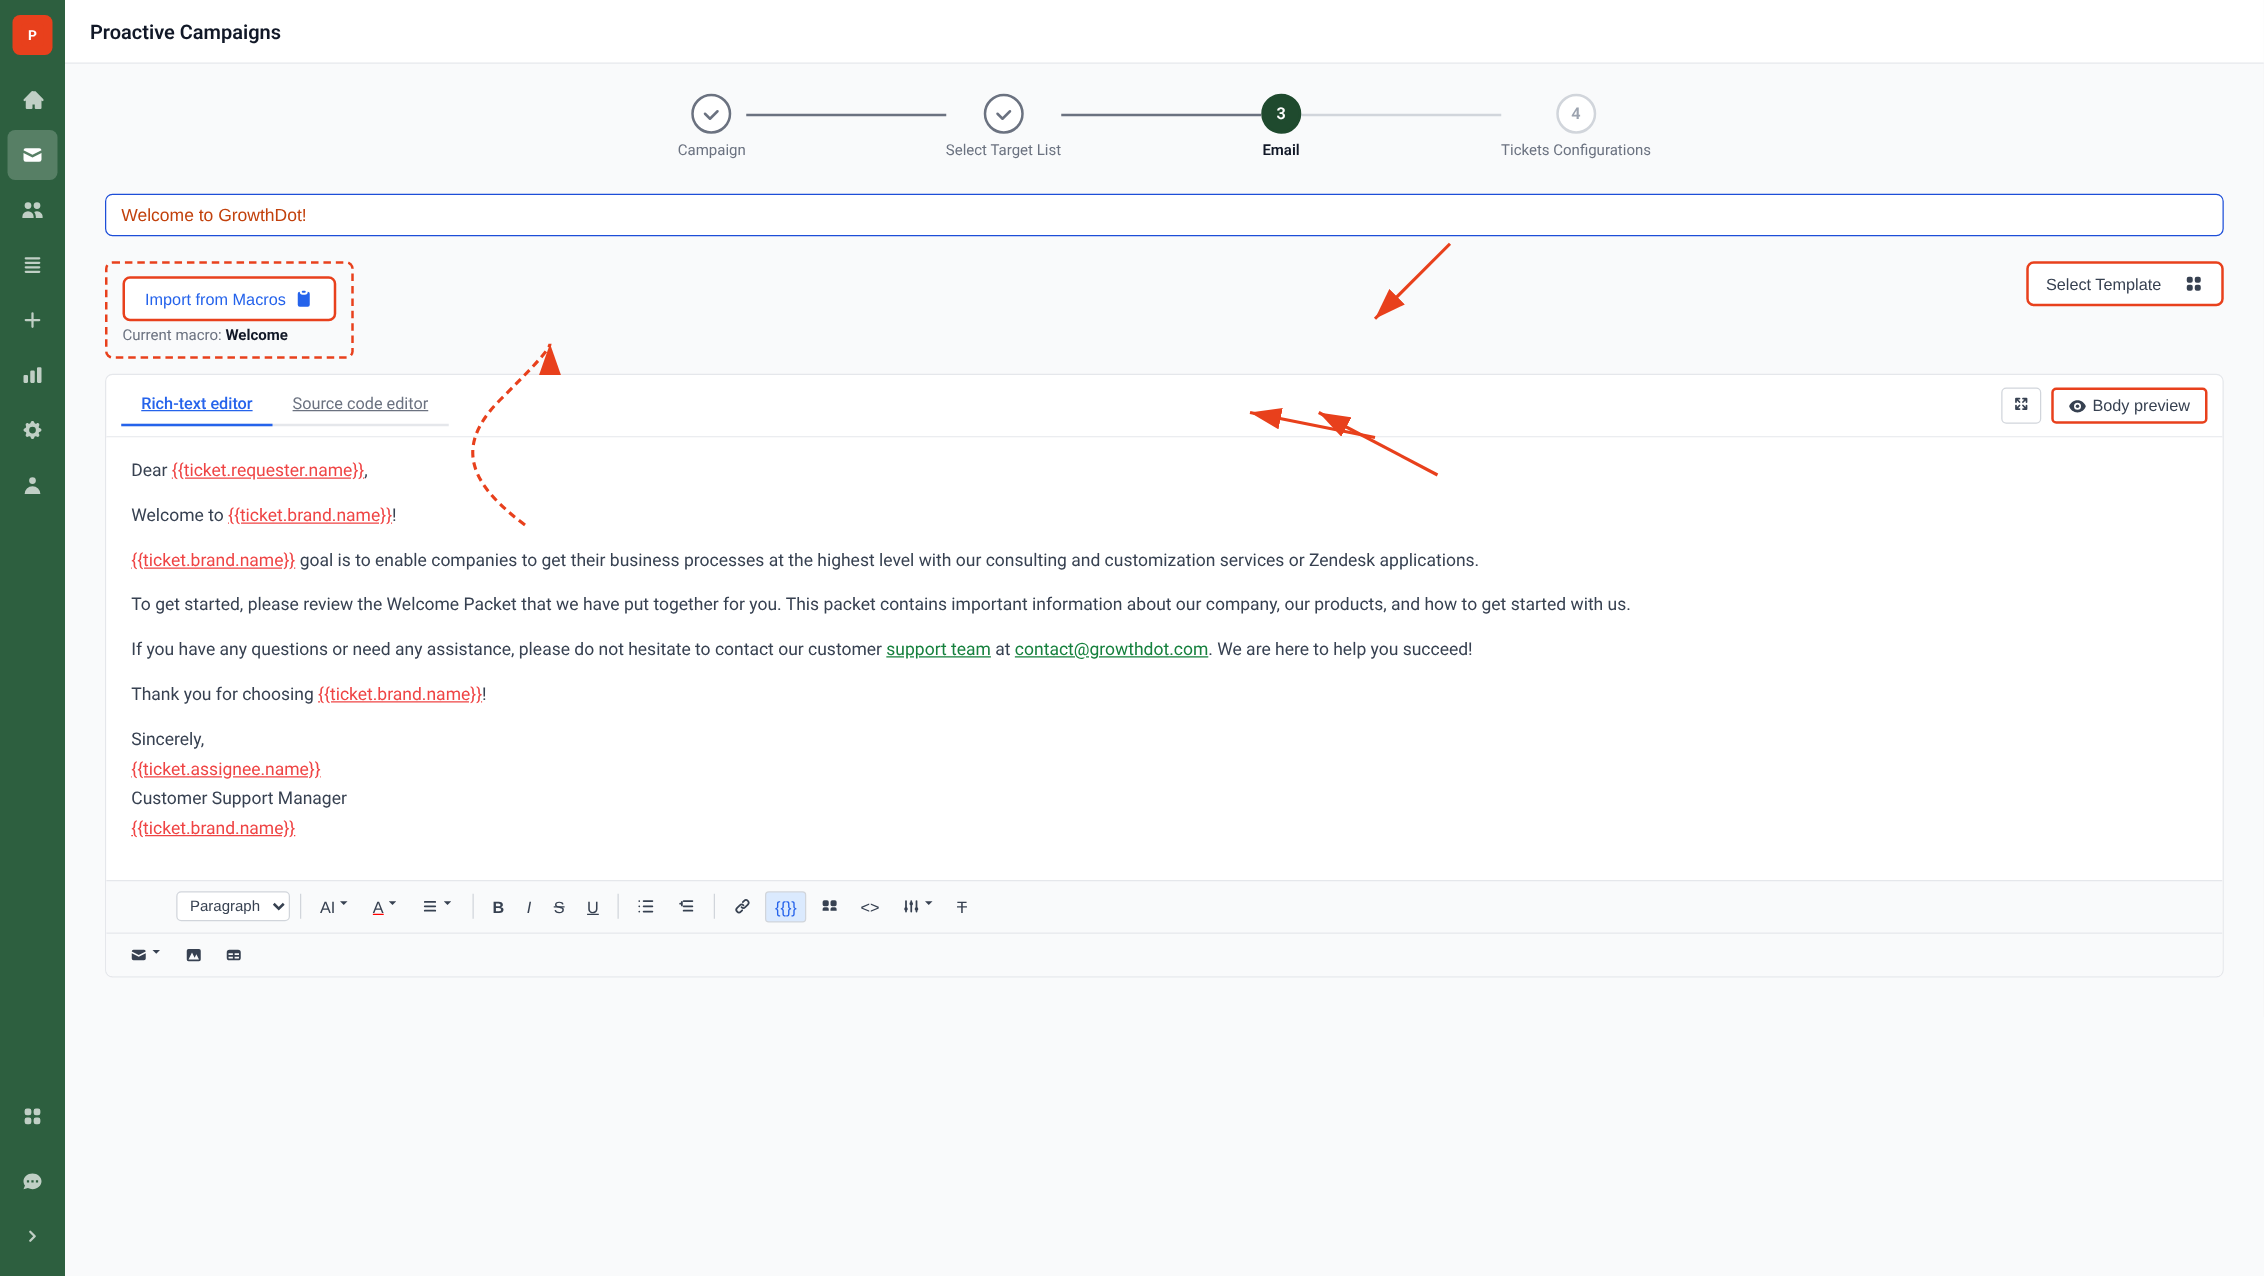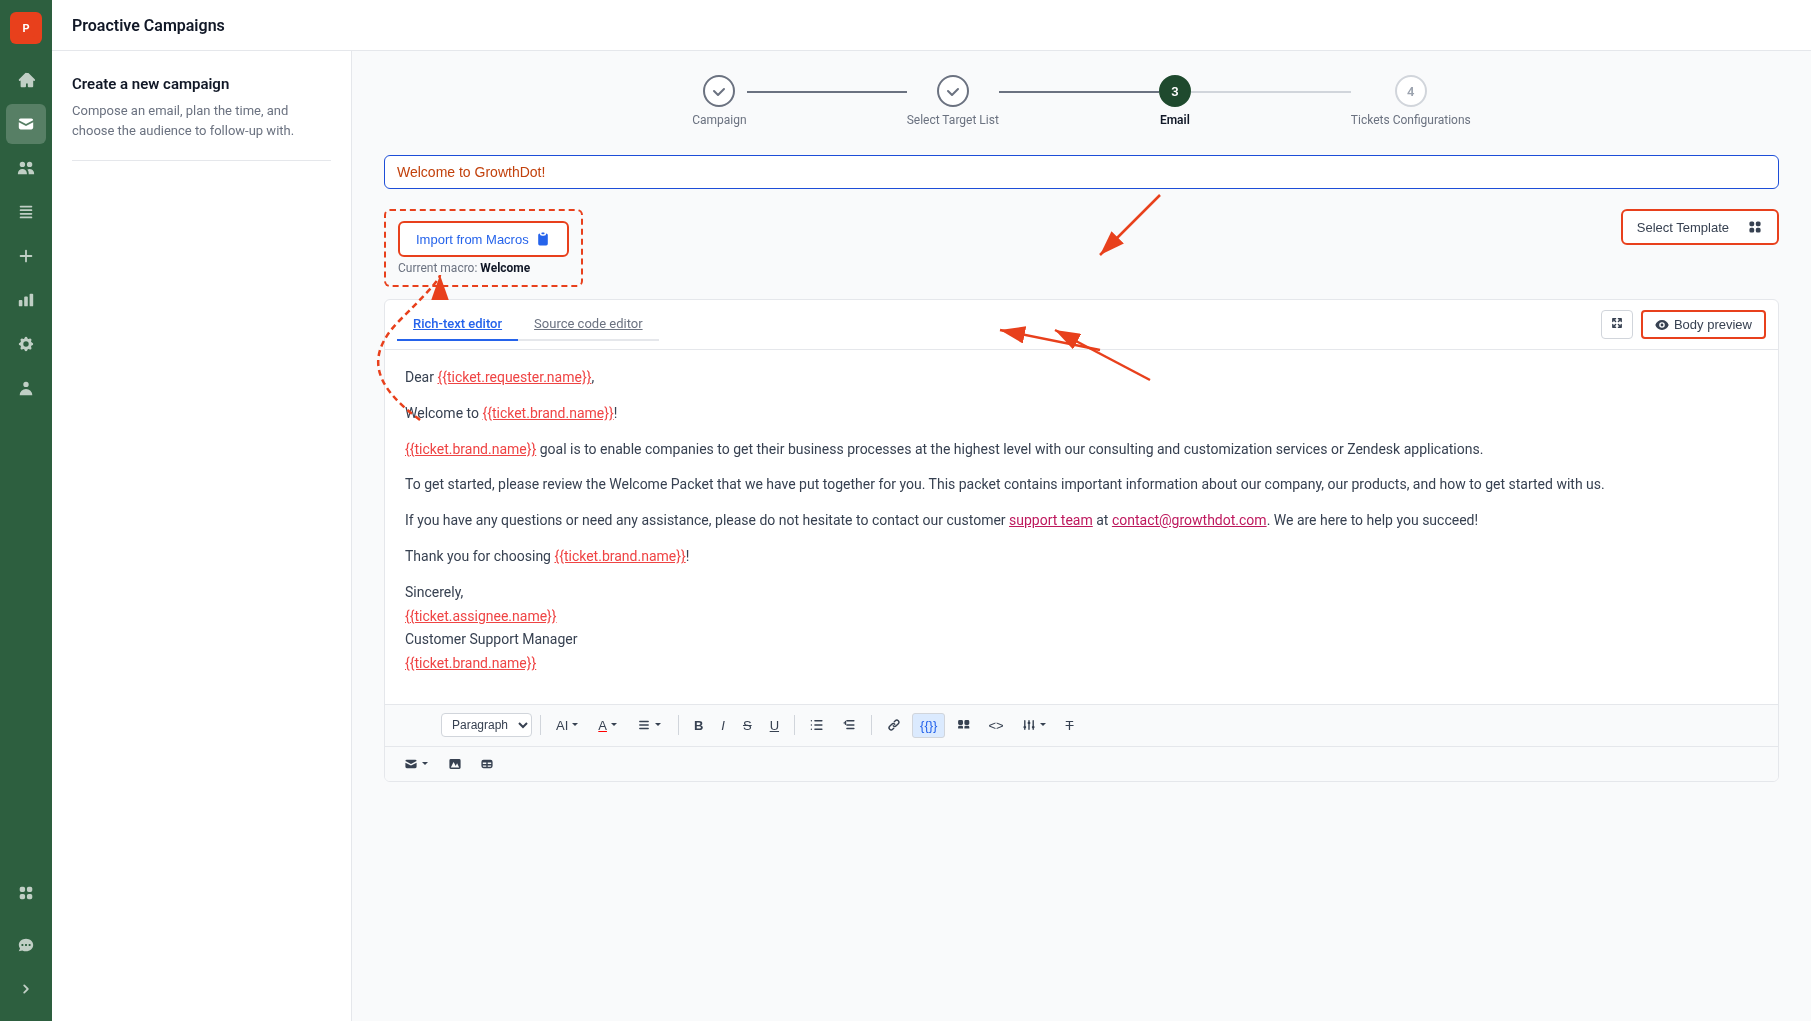--- a/index.html
+++ b/index.html
@@ -235,39 +235,39 @@
       line-height: 1.7;
       min-height: 340px;
       background: white;
     }
     .editor-content p { margin-bottom: 12px; }
     .placeholder-text {
       color: #ef4444;
       text-decoration: underline;
       margin-top: 44px;
     }
-    .link-text { color: #be185d; text-decoration: underline; cursor: pointer; text-align: center; }
+    .link-text { color: #15803d; text-decoration: underline; cursor: pointer; text-align: center; }
 
     
     .editor-toolbar {
       border-top: 1px solid #e5e7eb;
       padding: 8px 12px;
       display: flex; align-items: center; gap: 4px;
       flex-wrap: wrap;
       background: #f9fafb;
     }
     .toolbar-btn {
       padding: 4px 7px;
       border: none;
       background: transparent;
       border-radius: 3px;
       cursor: pointer;
       font-size: 13px;
       color: #374151;
-      display: flex; align-items: center; gap: 2px;
+      display: flex; align-items: flex-start; gap: 2px;
     }
     .toolbar-btn.active { background: #dbeafe; color: #2563eb; }
     .toolbar-select {
       border: 1px solid #d1d5db;
       border-radius: 4px;
       padding: 3px 6px;
       font-size: 12px;
       color: #374151;
       background: white;
       margin-left: 44px;
@@ -375,25 +375,20 @@
     </div>
   </div>
 </div>
 
 <div class="top-bar">
   <span class="top-bar-title">Proactive Campaigns</span>
 </div>
 
 <div class="main-container">
 
-  <div class="left-panel">
-    <div class="left-panel-title">Create a new campaign</div>
-    <div class="left-panel-desc">Compose an email, plan the time, and choose the audience to follow-up with.</div>
-    <div class="left-panel-divider"></div>
-  </div>
 
   <div class="content-area">
 
     <div class="stepper">
 
       <div class="step">
         <div class="step-circle completed">
           <svg width="14" height="14" viewBox="0 0 14 14" fill="none">
               <path d="M2 7l4 4 6-6" stroke="#6b7280" stroke-width="2" stroke-linecap="round" stroke-linejoin="round"></path>
             </svg>

